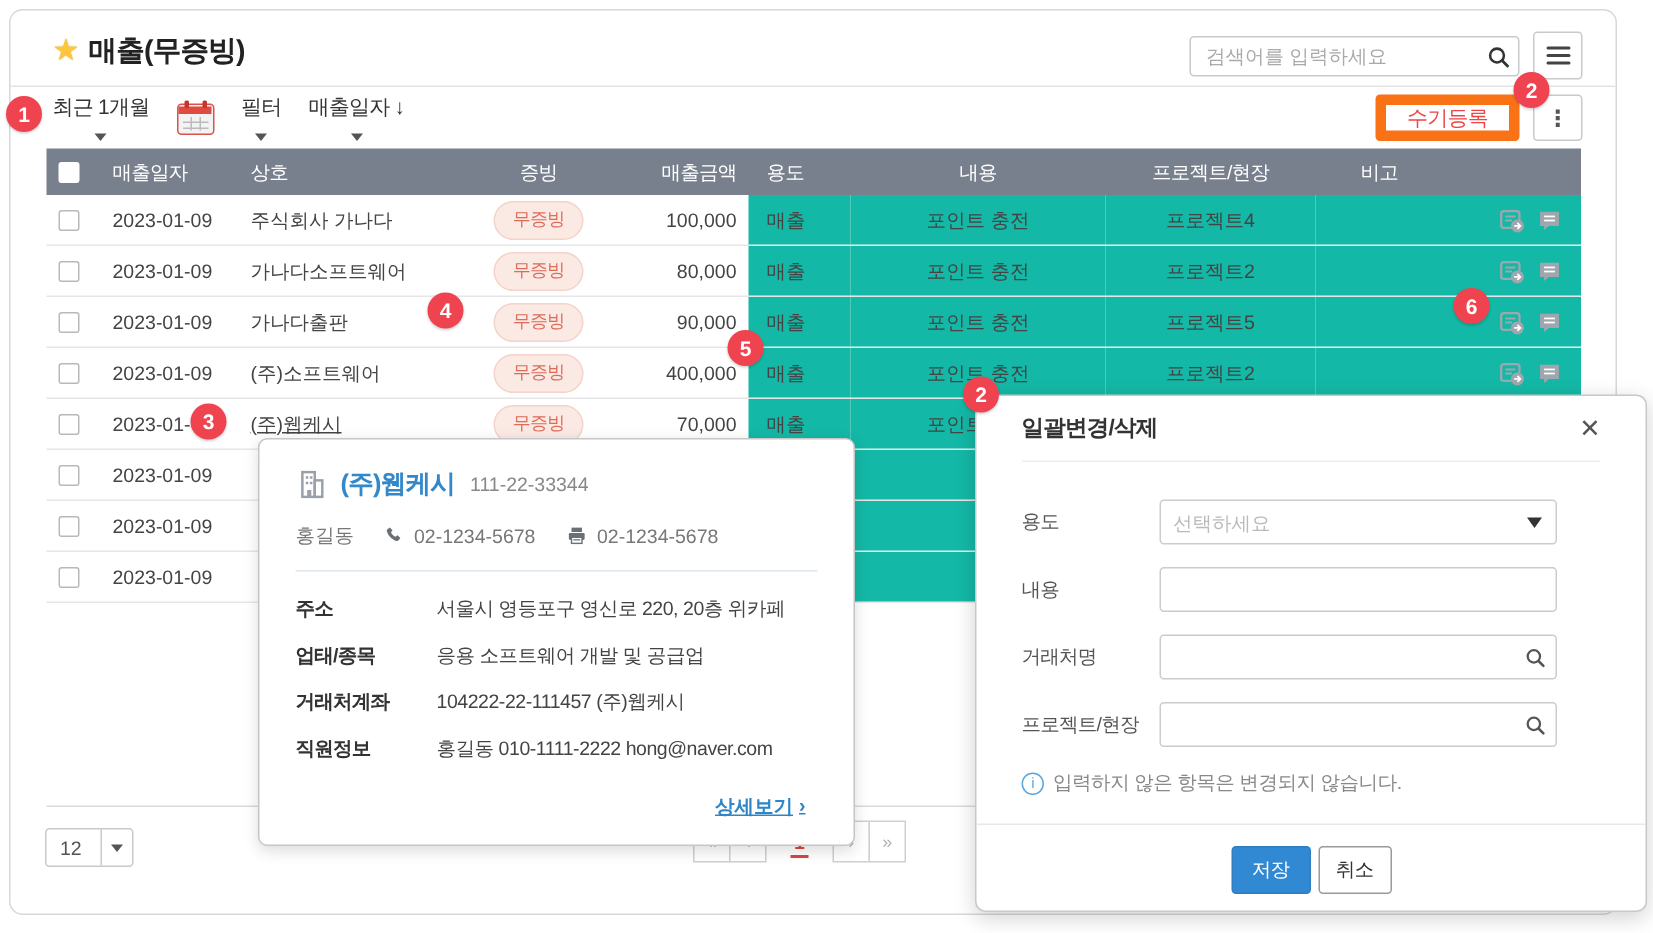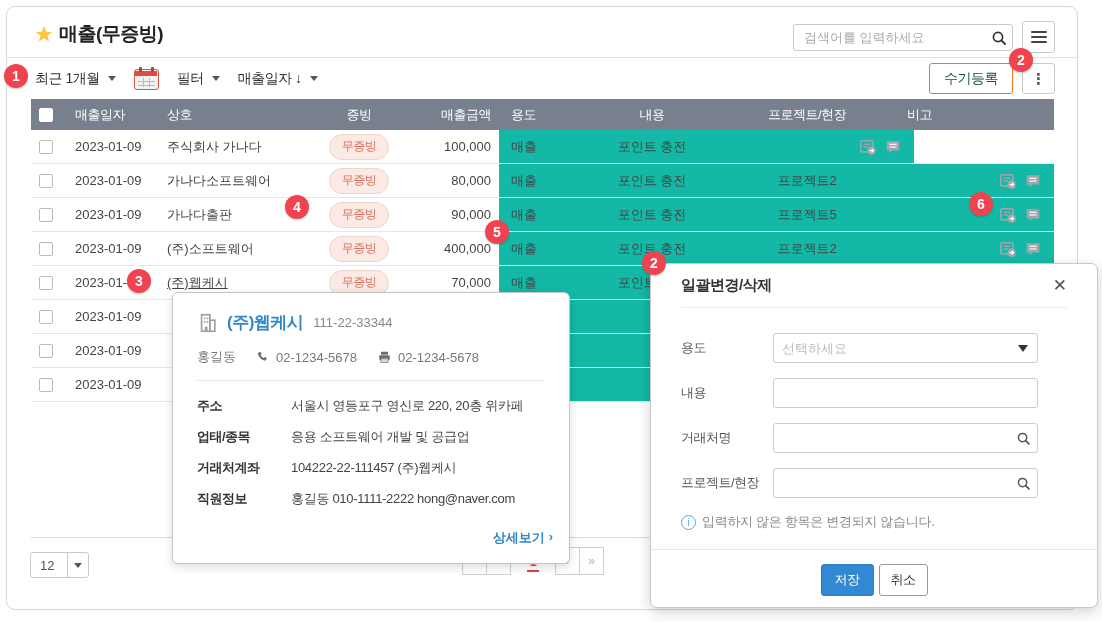--- a/index.html
+++ b/index.html
@@ -23,25 +23,25 @@
   .search-box input::placeholder { color:#aaa; }
   .search-glyph { width:26px; display:flex; justify-content:center; align-items:center; cursor:pointer; }
   .hamburger-btn { position:absolute; right:22px; top:14px; width:33px; height:32px; border:1px solid #c9c9c9;
                    border-radius:3px; background:#fff; display:flex; flex-direction:column; gap:3px;
                    align-items:center; justify-content:center; cursor:pointer; }
   .hamburger-btn i { width:16px; height:2px; background:#444; border-radius:1px; }
 
   
   .toolbar { position:absolute; left:0; top:51px; width:100%; height:41px; }
   .tb-left { position:absolute; left:28px; top:0; height:41px; display:flex; align-items:center; gap:18px; }
-  .tb-item { display:flex; align-items:center; gap:8px; font-size:14px; color:#333; cursor:pointer; letter-spacing:-0.5px;}
+  .tb-item { display:flex; align-items:center; gap:8px; font-size:14px; color:#333; cursor:pointer; letter-spacing:-0.5px;flex-direction:column;}
   .caret { width:0; height:0; border-left:4.5px solid transparent; border-right:4.5px solid transparent;
            border-top:5.5px solid #555; display:inline-block; }
   .manual-btn { position:absolute; right:64px; top:5px; height:31px; padding:0 14px; background:#fff;
-                border:1px solid #f97316; border-radius:3px; font-size:14px; color:#14532d; cursor:pointer;
+                border:7px solid #f97316; border-radius:3px; font-size:14px; color:#ef4444; cursor:pointer;
                 font-family:inherit; letter-spacing:-0.5px; }
   .dots-btn { position:absolute; right:22px; top:5px; width:33px; height:31px; background:#fff;
               border:1px solid #c9c9c9; border-radius:3px; display:flex; align-items:center; justify-content:center;
               cursor:pointer; font-size:15px; color:#555; font-weight:bold; letter-spacing:0; }
 
   
   .cal { width:25px; height:23px; position:relative; }
   .cal .body { position:absolute; left:0; top:2px; width:25px; height:21px; border:1.5px solid #d9534a;
                border-radius:3px; background:#f3f3f3; }
   .cal .top { position:absolute; left:1.5px; top:3.5px; width:22px; height:5px; background:#e04b3f; }
@@ -97,22 +97,22 @@
   .tt-head { display:flex; align-items:center; gap:8px; }
   .tt-name { font-size:17px; font-weight:bold; color:#3288c9; letter-spacing:-0.5px; }
   .tt-reg { font-size:13px; color:#888; margin-left:2px; }
   .tt-contact { display:flex; align-items:center; gap:10px; margin-top:14px; font-size:13px; color:#777;text-align:center; }
   .tt-contact .seg { display:flex; align-items:center; gap:6px; }
   .tt-contact .seg + .seg { margin-left:10px; }
   .tt-divider { border:none; border-top:1px solid #dde7ed; margin:14px 0 16px; }
   .tt-row { display:flex; margin-bottom:13px; font-size:13px; }
   .tt-label { width:94px; font-weight:bold; color:#333; letter-spacing:-0.5px; flex:0 0 auto; }
   .tt-value { color:#444; letter-spacing:-0.3px; }
-  .tt-link { position:absolute; right:16px; bottom:16px; font-size:13px; font-weight:bold; color:#2e86c8;
-             cursor:pointer; display:flex; align-items:flex-start; gap:4px; }
+  .tt-link { position:absolute; right:32px; bottom:16px; font-size:13px; font-weight:bold; color:#2e86c8;
+             text-decoration:underline; cursor:pointer; display:flex; align-items:flex-start; gap:4px; }
   .tt-link .chev { text-decoration:none; font-weight:bold; }
 
   
   .modal { position:absolute; left:650px; top:263px; width:448px; height:345px; background:#fff;
            border:1px solid #c8c8c8; border-radius:7px; box-shadow:0 4px 14px rgba(0,0,0,.18);
            padding:0 30px; z-index:20; }
   .md-head { height:44px; display:flex; align-items:center; justify-content:space-between;
              border-bottom:1px solid #ededed;font-weight:bold; }
   .md-title { font-size:15px; color:#333; letter-spacing:-0.5px; }
   .md-close { font-size:17px; color:#555; cursor:pointer; line-height:1; }
@@ -215,20 +215,21 @@
             <span class="cb"></span>
           </div>
         <div class="cell col-date">2023-01-09</div>
         <div class="cell col-company">주식회사 가나다</div>
         <div class="cell col-proof">
             <span class="badge">무증빙</span>
           </div>
         <div class="cell col-amount">100,000</div>
         <div class="cell col-purpose pink">매출</div>
         <div class="cell col-content pink">포인트 충전</div>
+        <div class="cell col-project pink">프로젝트4</div>
         <div class="cell col-etc pink">
           <svg class="row-icon" viewBox="0 0 20 20">
               <rect x="2" y="3" width="13.5" height="12.5" rx="2" fill="none" stroke="#a0a6ae" stroke-width="1.7"></rect>
               <line x1="5" y1="7" x2="12.5" y2="7" stroke="#a0a6ae" stroke-width="1.5"></line>
               <line x1="5" y1="10" x2="10" y2="10" stroke="#a0a6ae" stroke-width="1.5"></line>
               <circle cx="14" cy="14" r="4.8" fill="#a0a6ae"></circle>
               <path d="M11.6 14h4.2 M14 11.8l2.2 2.2-2.2 2.2" stroke="#fff" stroke-width="1.3" fill="none"></path>
             </svg>
           <svg class="row-icon" viewBox="0 0 20 20">
               <path d="M3 3.5h14v10.5h-7.5l-3.5 3v-3H3z" fill="#a0a6ae"></path>

